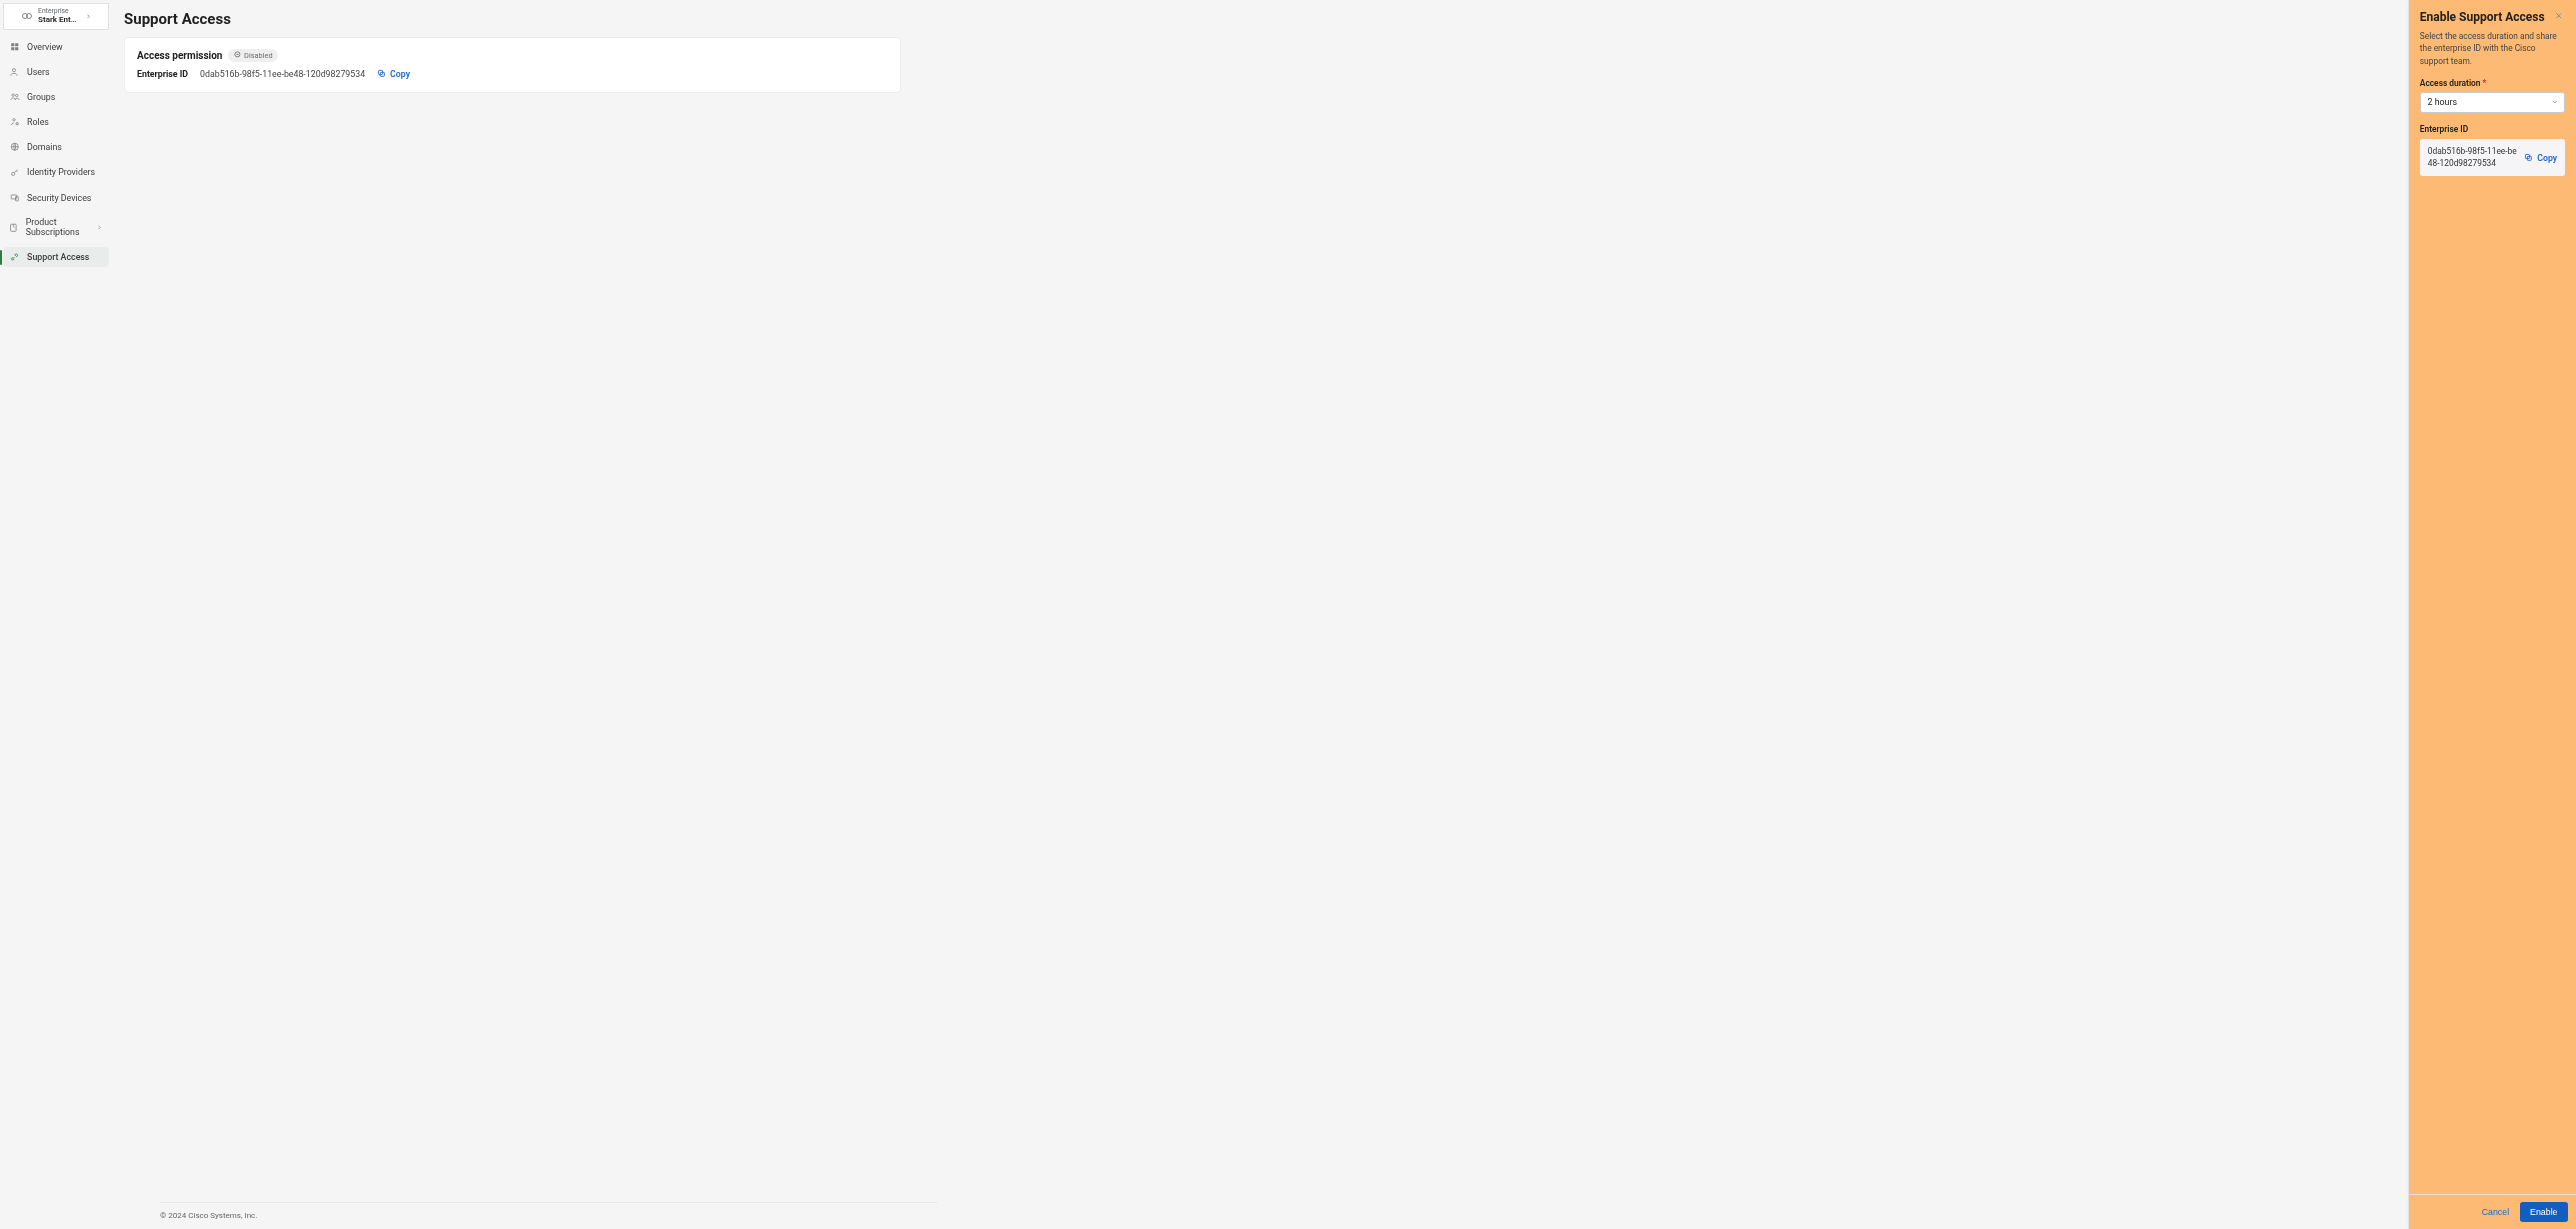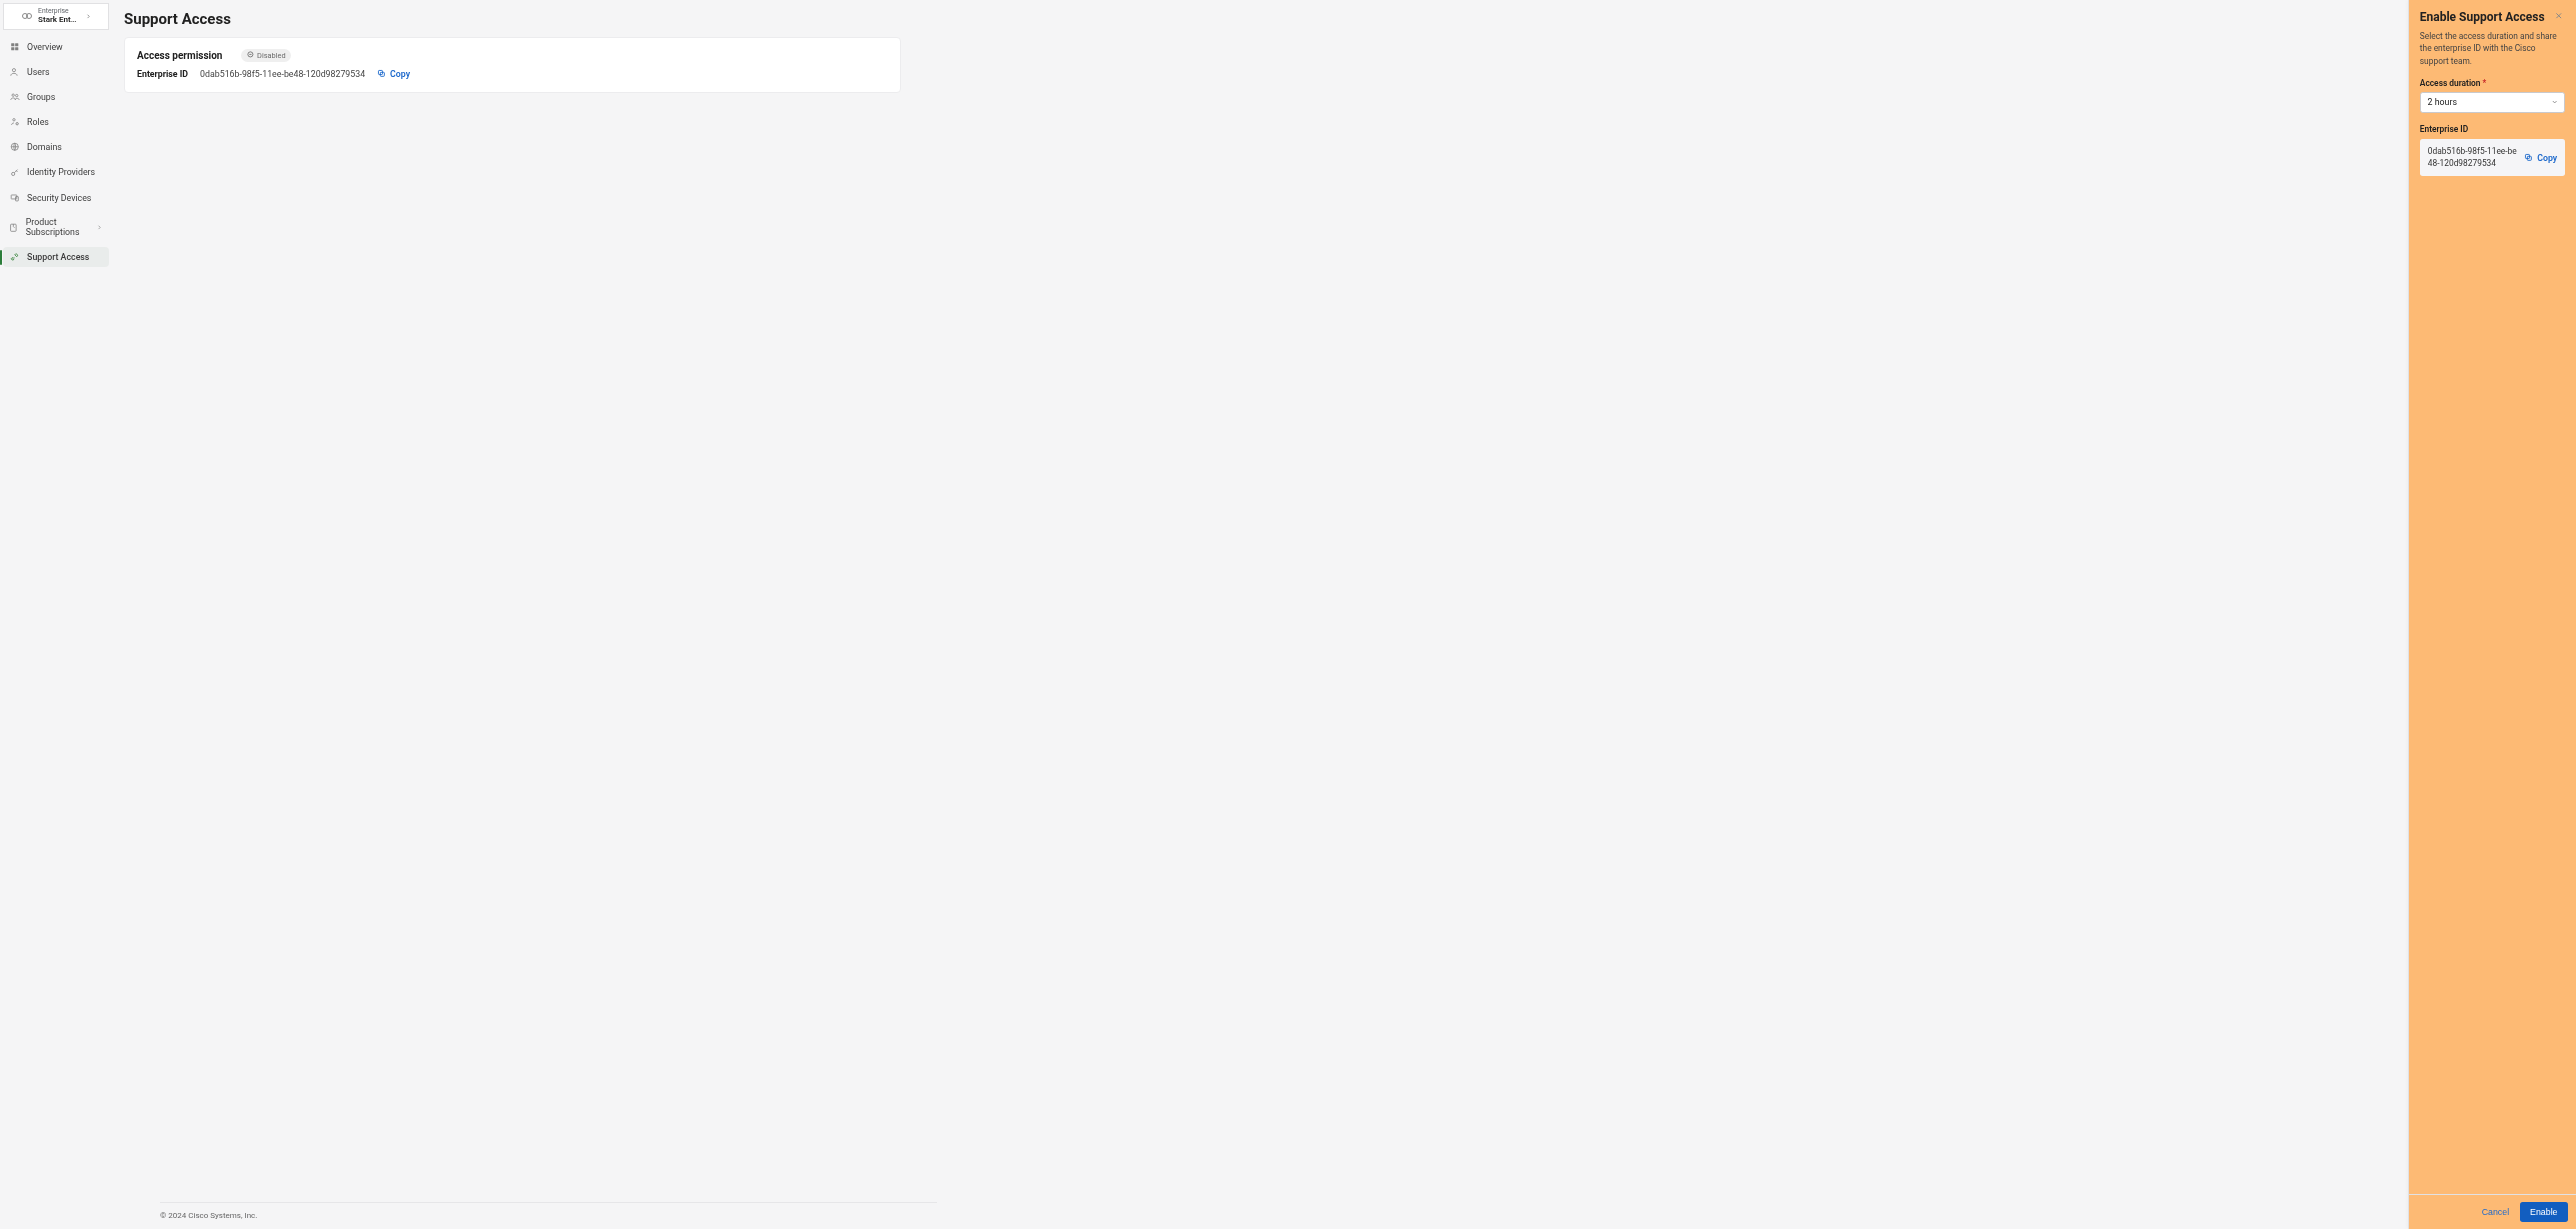--- a/index.html
+++ b/index.html
@@ -98,21 +98,21 @@
     font-weight: 700;
     margin: 0 0 9.5px 0;
   }
   .card {
     background:#fff;
     border:0.7px solid #ececee;
     border-radius:4px;
     padding: 10.8px 12px 13.5px 12px;
     max-width: 777px;
   }
-  .card-head { display:flex; align-items:center; gap:19px; margin-bottom:6.8px;}
+  .card-head { display:flex; align-items:center; gap:6px; margin-bottom:6.8px;}
   .card-title { font-size:10px; font-weight:700; }
   .badge {
     display:inline-flex; gap:3.4px;
     background: var(--badge-bg);
     color: var(--badge-fg);
     font-size:7.4px;
     padding:2px 5.4px;
     border-radius: 6.8px;
   }
   .badge .dot-icon { width:6.8px; height:6.8px; }

